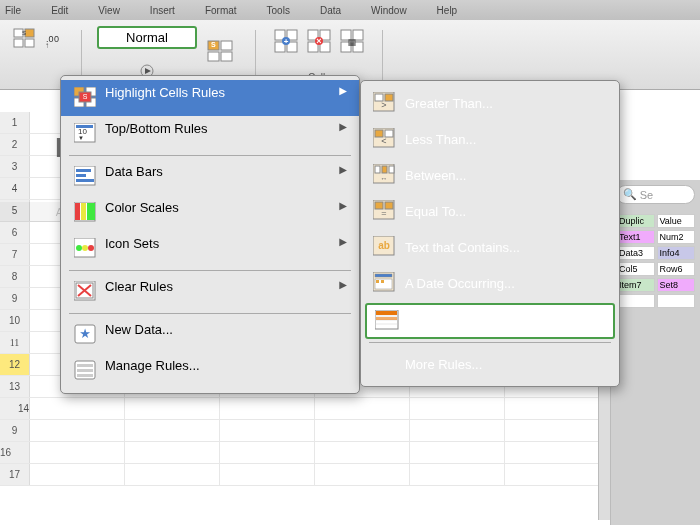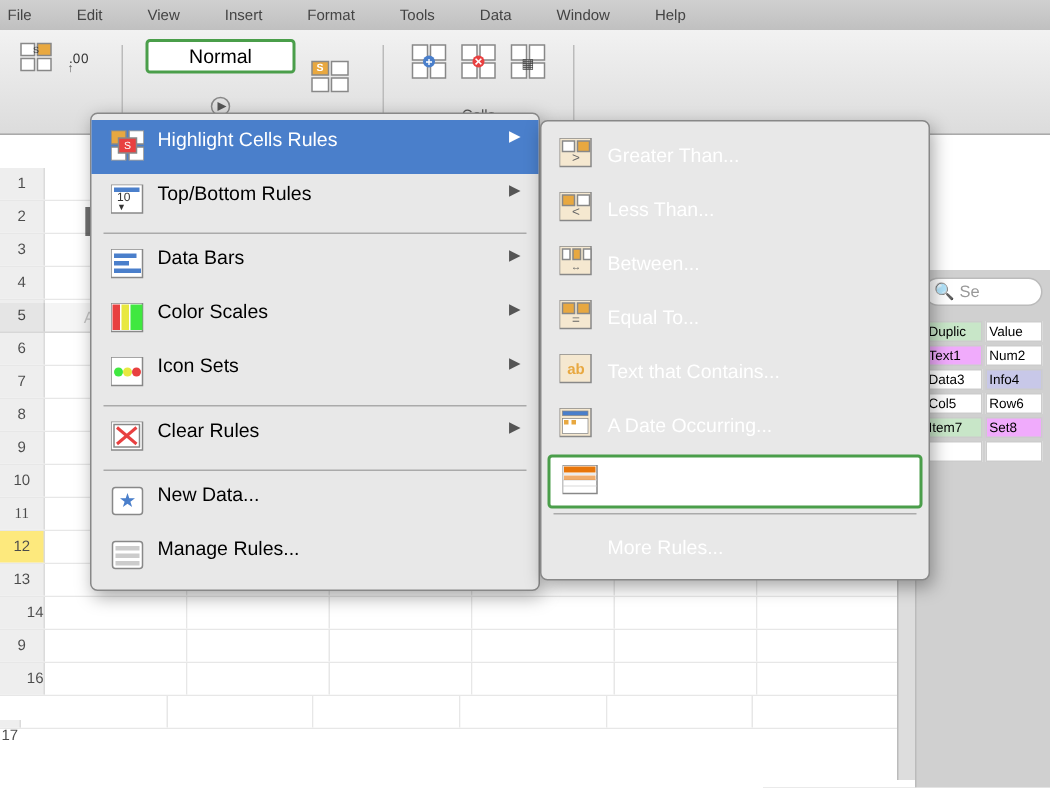--- a/index.html
+++ b/index.html
@@ -576,30 +576,30 @@
     <div class="bg-row">
       <div style="width:30px;background:#e8e8e8;border-right:1px solid #ccc;text-align:center;font-size:10px;line-height:22px;">9</div>
       <div class="bg-cell"></div>
       <div class="bg-cell"></div>
       <div class="bg-cell"></div>
       <div class="bg-cell"></div>
       <div class="bg-cell"></div>
       <div class="bg-cell"></div>
     </div>
     <div class="bg-row">
-      <div style="width:30px;background:#e8e8e8;border-right:1px solid #ccc;text-align:right;font-size:10px;line-height:22px;">16</div>
-      <div class="bg-cell"></div>
-      <div class="bg-cell"></div>
-      <div class="bg-cell"></div>
-      <div class="bg-cell"></div>
-      <div class="bg-cell"></div>
-      <div class="bg-cell"></div>
-    </div>
-    <div class="bg-row">
-      <div style="width:14px;background:#e8e8e8;border-right:1px solid #ccc;text-align:center;font-size:10px;line-height:22px;margin-top:16px;">17</div>
+      <div style="width:30px;background:#e8e8e8;border-right:1px solid #ccc;text-align:left;font-size:10px;line-height:22px;">16</div>
+      <div class="bg-cell"></div>
+      <div class="bg-cell"></div>
+      <div class="bg-cell"></div>
+      <div class="bg-cell"></div>
+      <div class="bg-cell"></div>
+      <div class="bg-cell"></div>
+    </div>
+    <div class="bg-row">
+      <div style="width:30px;background:#e8e8e8;border-right:1px solid #ccc;text-align:center;font-size:10px;line-height:22px;">17</div>
       <div class="bg-cell"></div>
       <div class="bg-cell"></div>
       <div class="bg-cell"></div>
       <div class="bg-cell"></div>
       <div class="bg-cell"></div>
       <div class="bg-cell"></div>
     </div>
   </div>
 
   <div class="right-panel">

